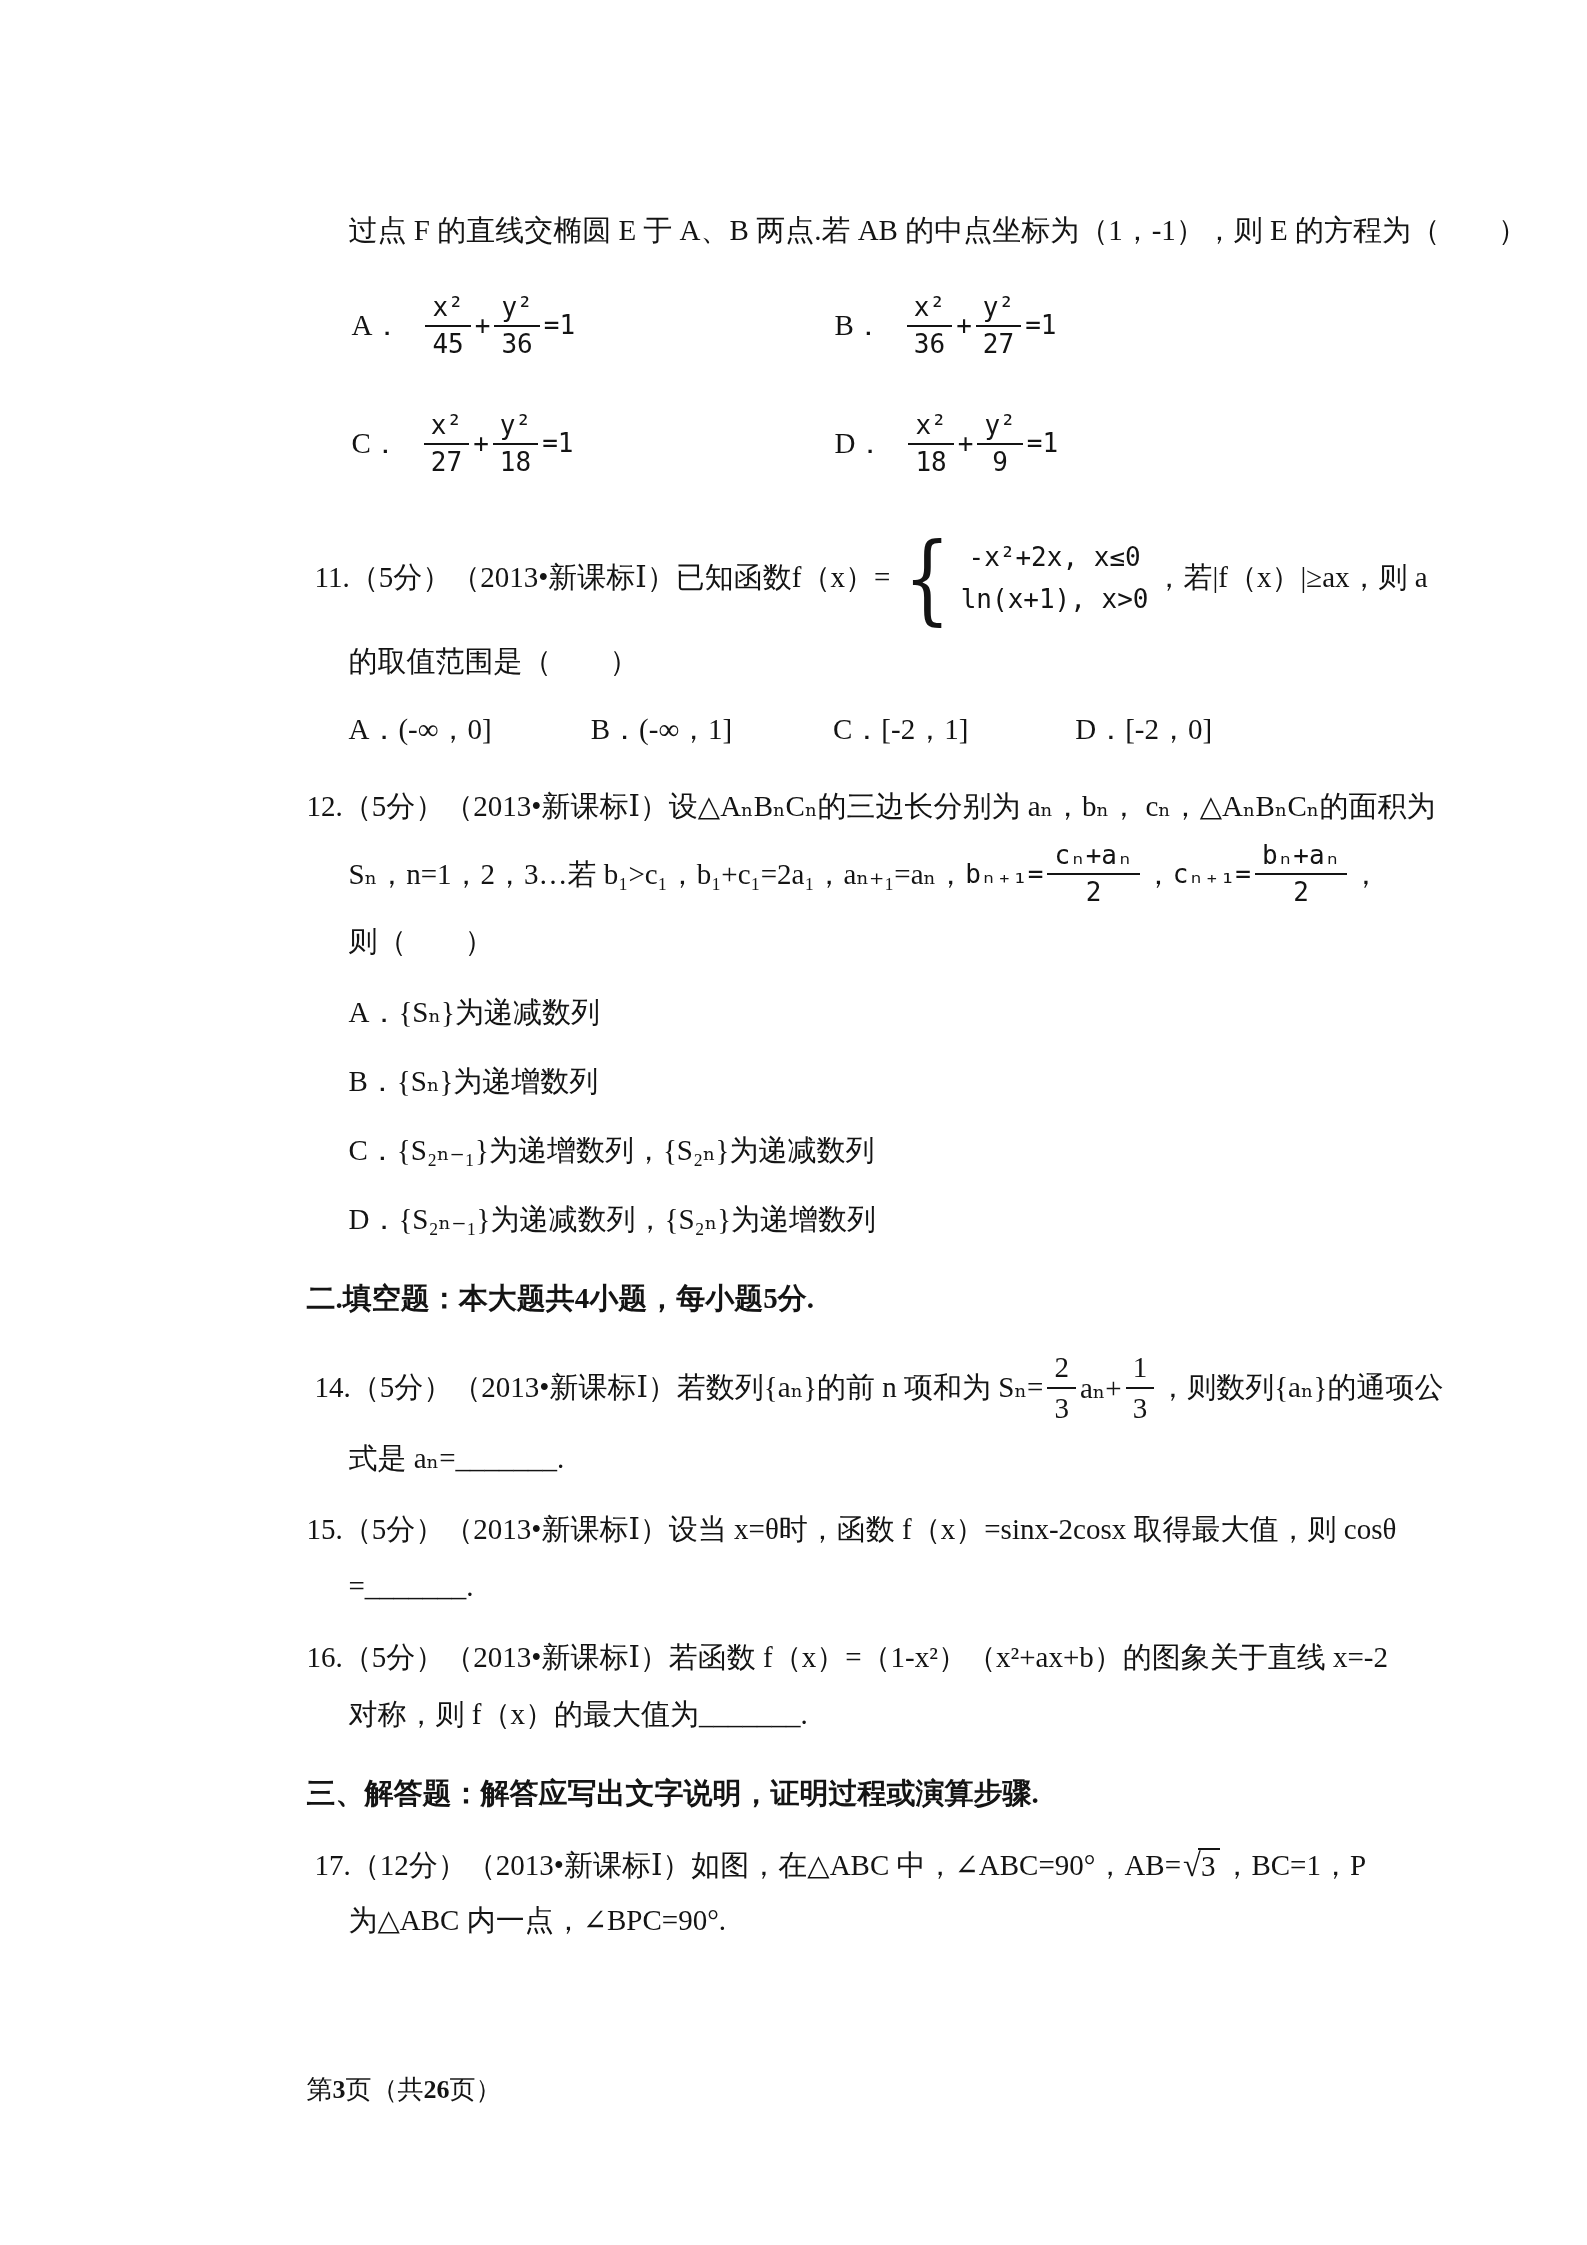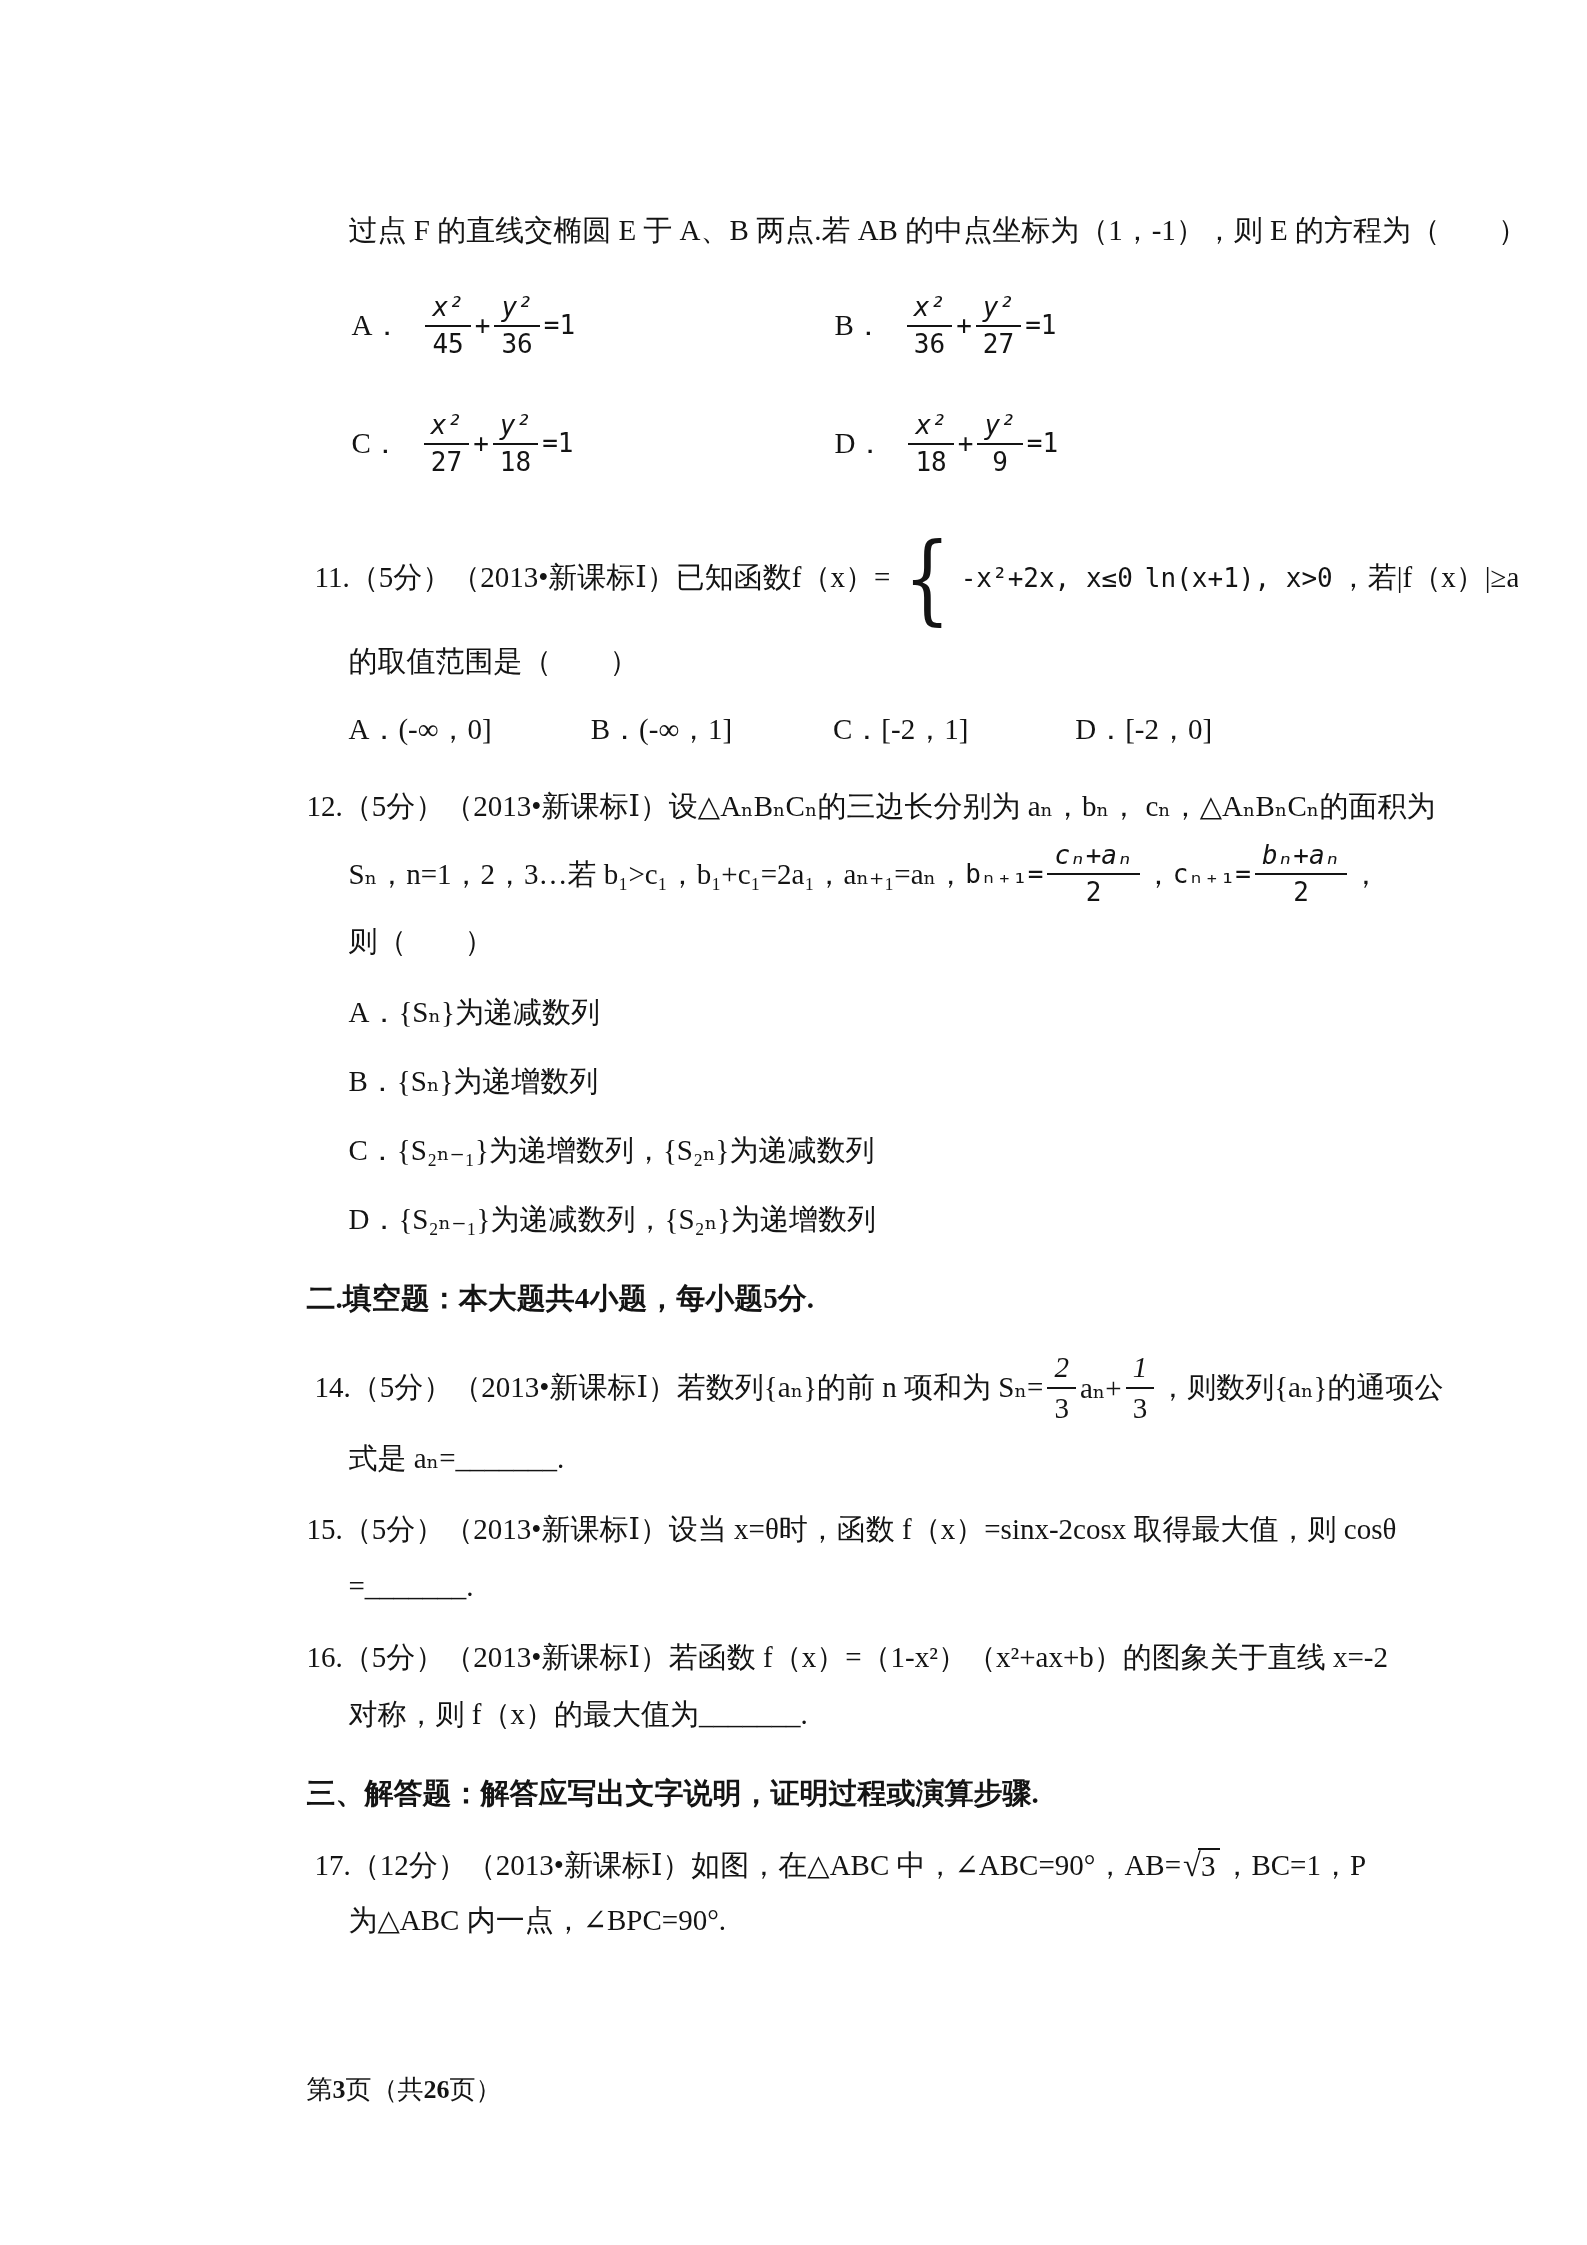--- a/index.html
+++ b/index.html
@@ -14,35 +14,35 @@
     font-size:29px;
     overflow:hidden;
   }
   .content { padding:208px 200px 0 237px; }
   .line { line-height:1.55; white-space:nowrap; }
   .indent { padding-left:42px; }
   .bold { font-weight:700; }
 
   
   .frac { display:inline-block; vertical-align:middle; text-align:center; line-height:1.12; margin:0 4px; }
-  .frac .top { display:block; border-bottom:2.5px solid #141414; padding:0 7px 3px 7px;font-style:italic; }
+  .frac .top { display:block; border-bottom:2.5px solid #141414; padding:0 7px 3px 7px; }
   .frac .bot { display:block; padding-top:3px; }
 
   .mono { font-family:"DejaVu Sans Mono","DejaVu Sans",monospace; font-size:26px; }
 
   
   .opt-grid { display:grid; grid-template-columns:1fr 1fr; row-gap:52px; padding-left:45px; margin:40px 0 52px 0; }
   .opt-cell { display:flex; align-items:center; gap:20px; white-space:nowrap; }
   .opt-cell .opt-label { flex:0 0 auto; }
 
   
   .flexline { display:flex; align-items:center; white-space:nowrap;margin-left:8px; }
   .pw { display:inline-flex; align-items:center; margin:0 6px; }
   .pw .brace { font-family:"DejaVu Serif",serif; font-size:98px; font-weight:300; line-height:1; transform:scaleX(0.75); }
-  .pw .cases { display:flex; flex-direction:row; gap:12px; text-align:center; margin-left:2px; }
+  .pw .cases { display:flex; flex-direction:column; gap:12px; text-align:center; margin-left:2px; }
 
   
   .opt-row { display:flex; padding-left:42px; margin:26px 0 34px 0; white-space:nowrap; }
   .opt-row .opt-item { width:25%; }
 
   .q12-line2 { display:flex; align-items:center; }
   .list-opt { margin-bottom:24px; }
 
   .sec-title { font-weight:700; margin:34px 0 30px 0; }
 

